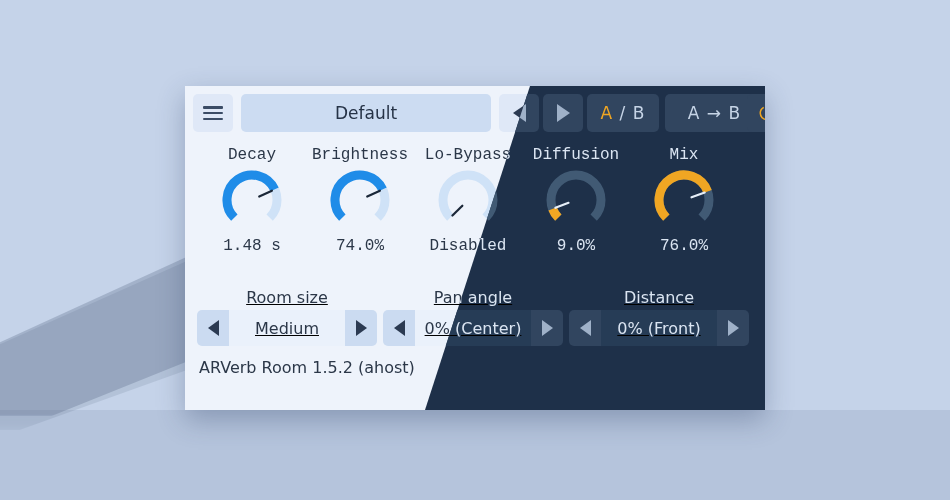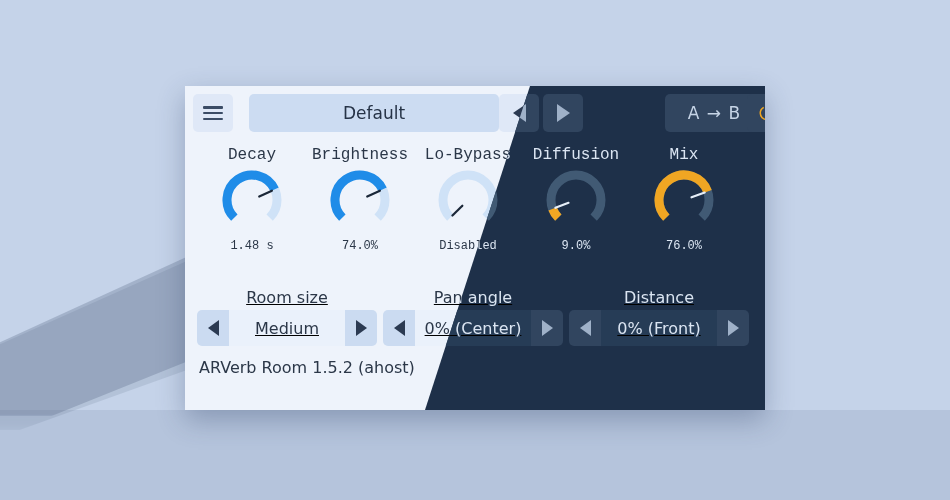--- a/index.html
+++ b/index.html
@@ -58,21 +58,21 @@
     box-sizing:border-box;
   }
   
   .l .tb-btn{background:#dfe8f7;}
   .l .preset{background:#ccdcf2;}
   
   .d .tb-btn{background:#31455f;}
   .d .preset{background:#31455f;}
 
   #btn-menu{left:8px;width:40px;}
-  #preset-field{left:56px;width:250px;border-radius:5px;margin-left:8px;}
+  #preset-field{left:56px;width:250px;border-radius:5px;}
   #btn-prev{left:314px;width:40px;}
   #btn-next{left:358px;width:40px;}
   #btn-ab{left:402px;width:72px;}
   #btn-a2b{left:480px;width:99px;}
   #btn-power{left:562px;width:40px;}
 
   .preset-text{
     font-size:17px;color:#263347;
   }
   .d .preset-text{color:#cfdcee;}
@@ -91,21 +91,21 @@
   .pw{font-size:20px;color:#2b3a52;line-height:1;}
   .d .pw{color:#f0a623;}
 
   
   .knobrow{position:absolute;left:0;top:58px;width:580px;height:120px;}
   .knob-cell{position:absolute;top:0;width:110px;text-align:center;font-family:Liberation Mono, monospace;}
   .knob-label{font-size:16px;color:#2b3748;height:22px;line-height:22px;}
   .d .knob-label{color:#dbe5f2;}
   .knob-wrap{width:110px;height:62px;position:relative;margin-top:2px;}
   .knob-wrap svg{position:absolute;left:50%;top:0;transform:translateX(-50%);}
-  .knob-value{font-size:12px;color:#2b3748;height:24px;line-height:24px;margin-top:4px;}
+  .knob-value{font-size:16px;color:#2b3748;height:24px;line-height:24px;margin-top:4px;}
   .d .knob-value{color:#dbe5f2;}
 
   
   .selrow{position:absolute;left:0;top:188px;width:580px;height:70px;}
   .sel-cell{position:absolute;top:12px;text-decoration:underline;}
   .sel-label{font-size:16px;color:#2b3748;text-align:center;height:24px;line-height:24px;}
   .d .sel-label{color:#dbe5f2;}
   .sel-ctl{display:flex;height:36px;border-radius:5px;overflow:hidden;}
   .sel-arrow{
     width:32px;display:flex;align-items:center;justify-content:center;
@@ -277,20 +277,23 @@
       </div>
       <div class="tb-btn preset" id="preset-field">
         <span class="preset-text">Default</span>
       </div>
       <div class="tb-btn" id="btn-prev">
         <span class="tri tri-l"></span>
       </div>
       <div class="tb-btn" id="btn-next">
         <span class="tri tri-r"></span>
       </div>
+      <div class="tb-btn" id="btn-ab">
+        <span class="ab-txt"><span class="hl">A</span><span> / B</span></span>
+      </div>
       <div class="tb-btn" id="btn-a2b">
         <span class="ab-txt">A → B</span>
       </div>
       <div class="tb-btn" id="btn-power">
         <span class="pw">⏻</span>
       </div>
     </div>
 
     <div class="knobrow" id="knobs-d">
         <div class="knob-cell" style="left: 12px;">

